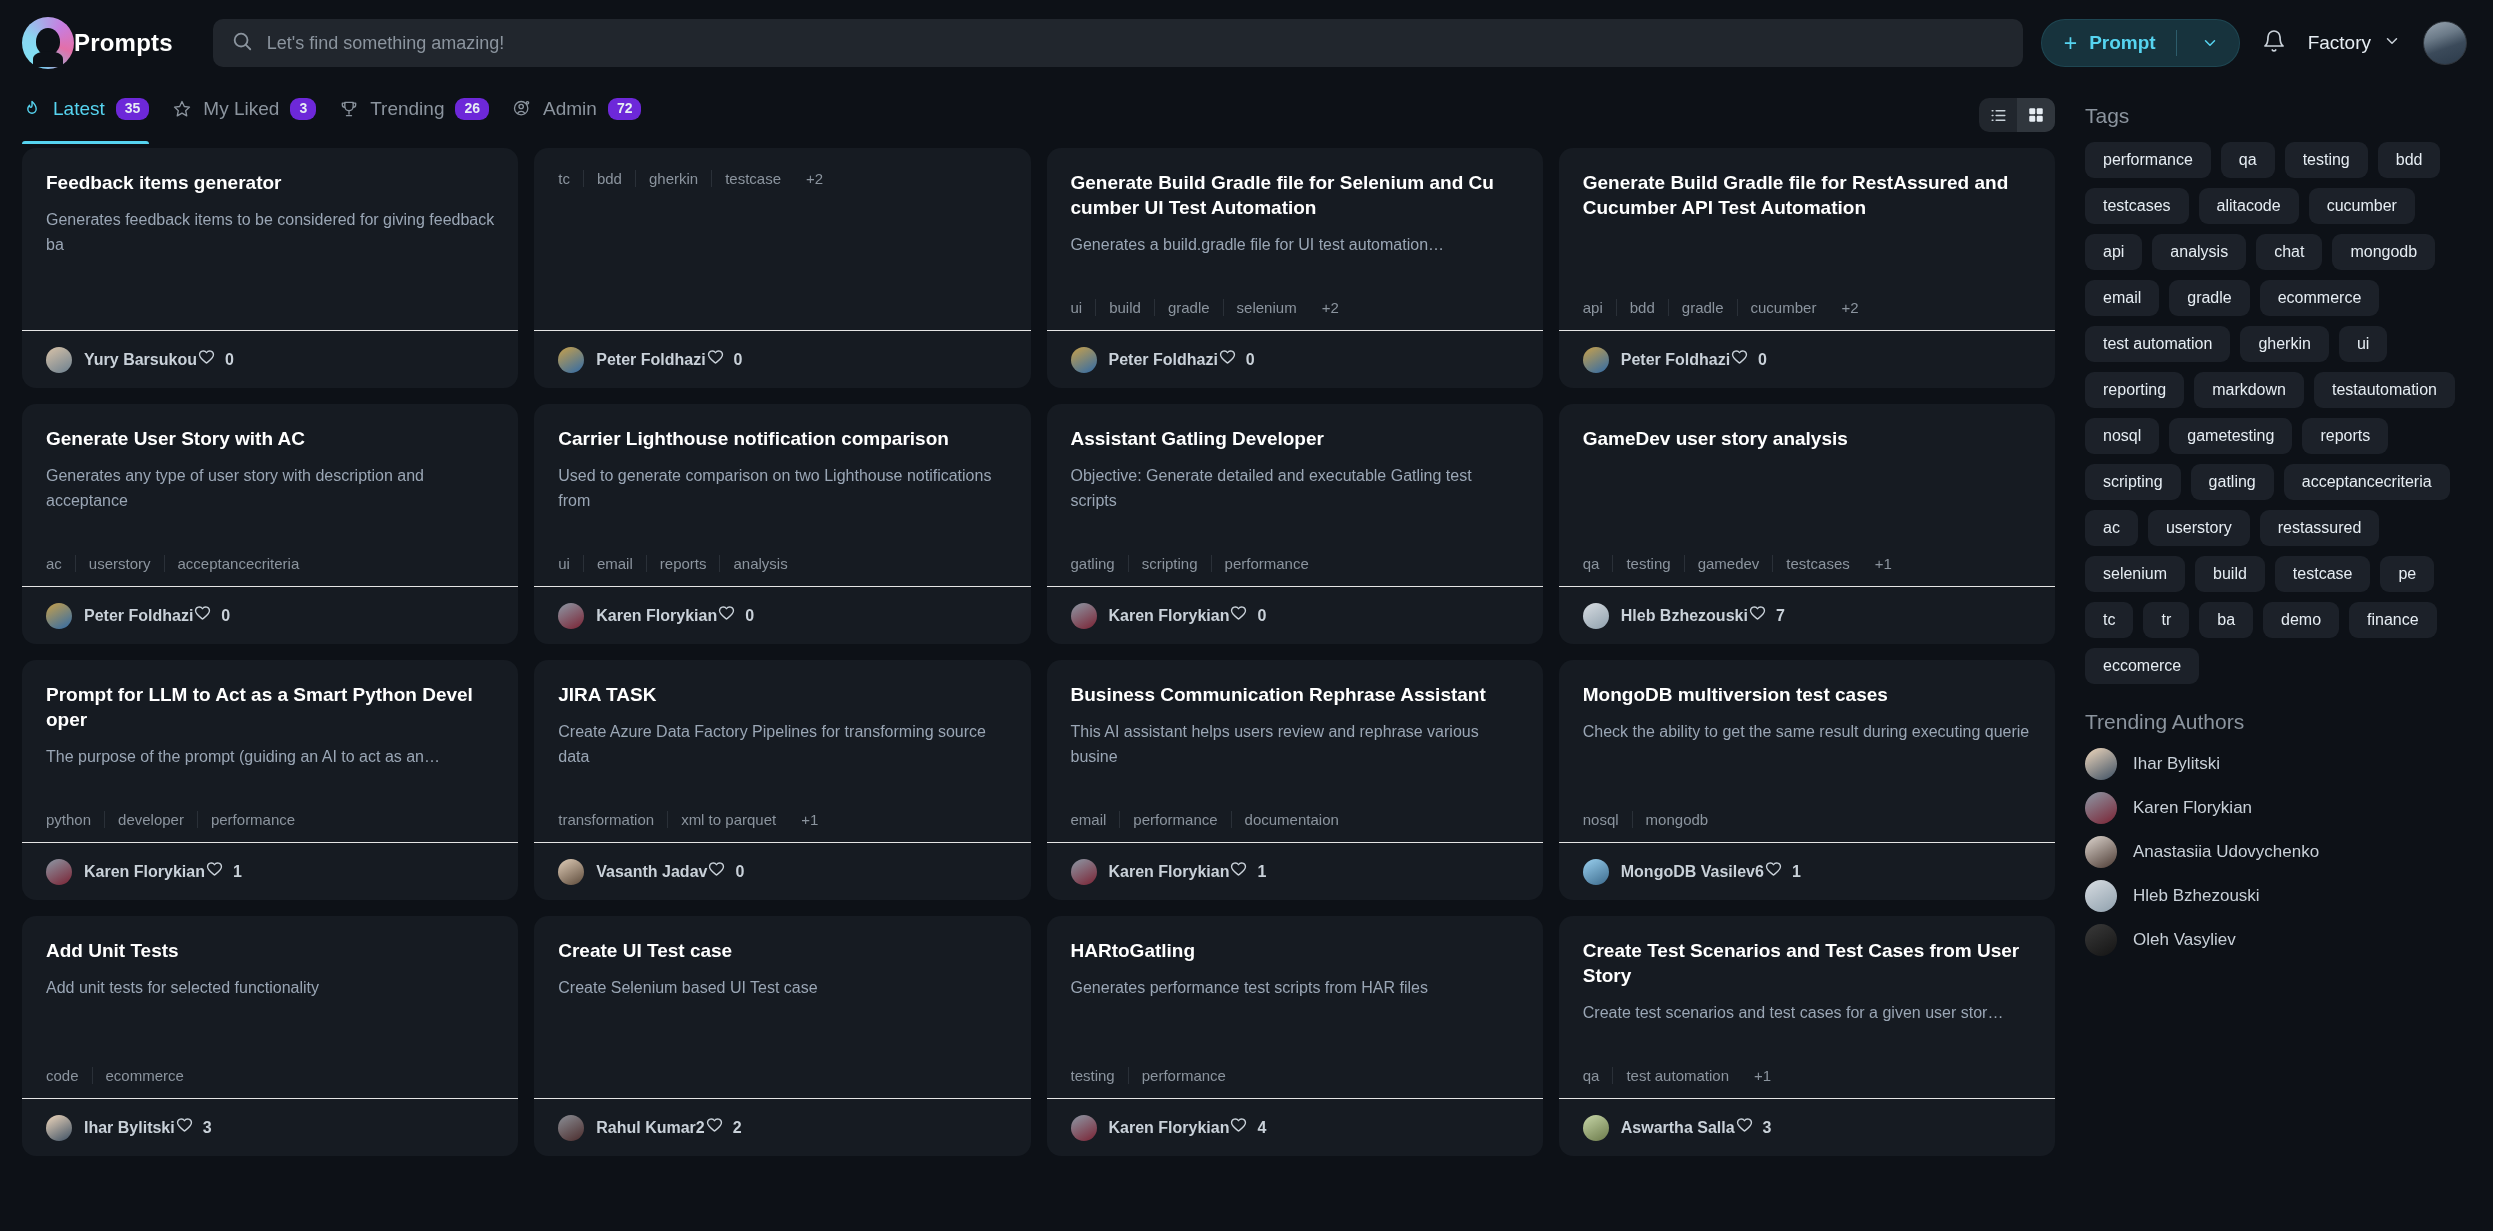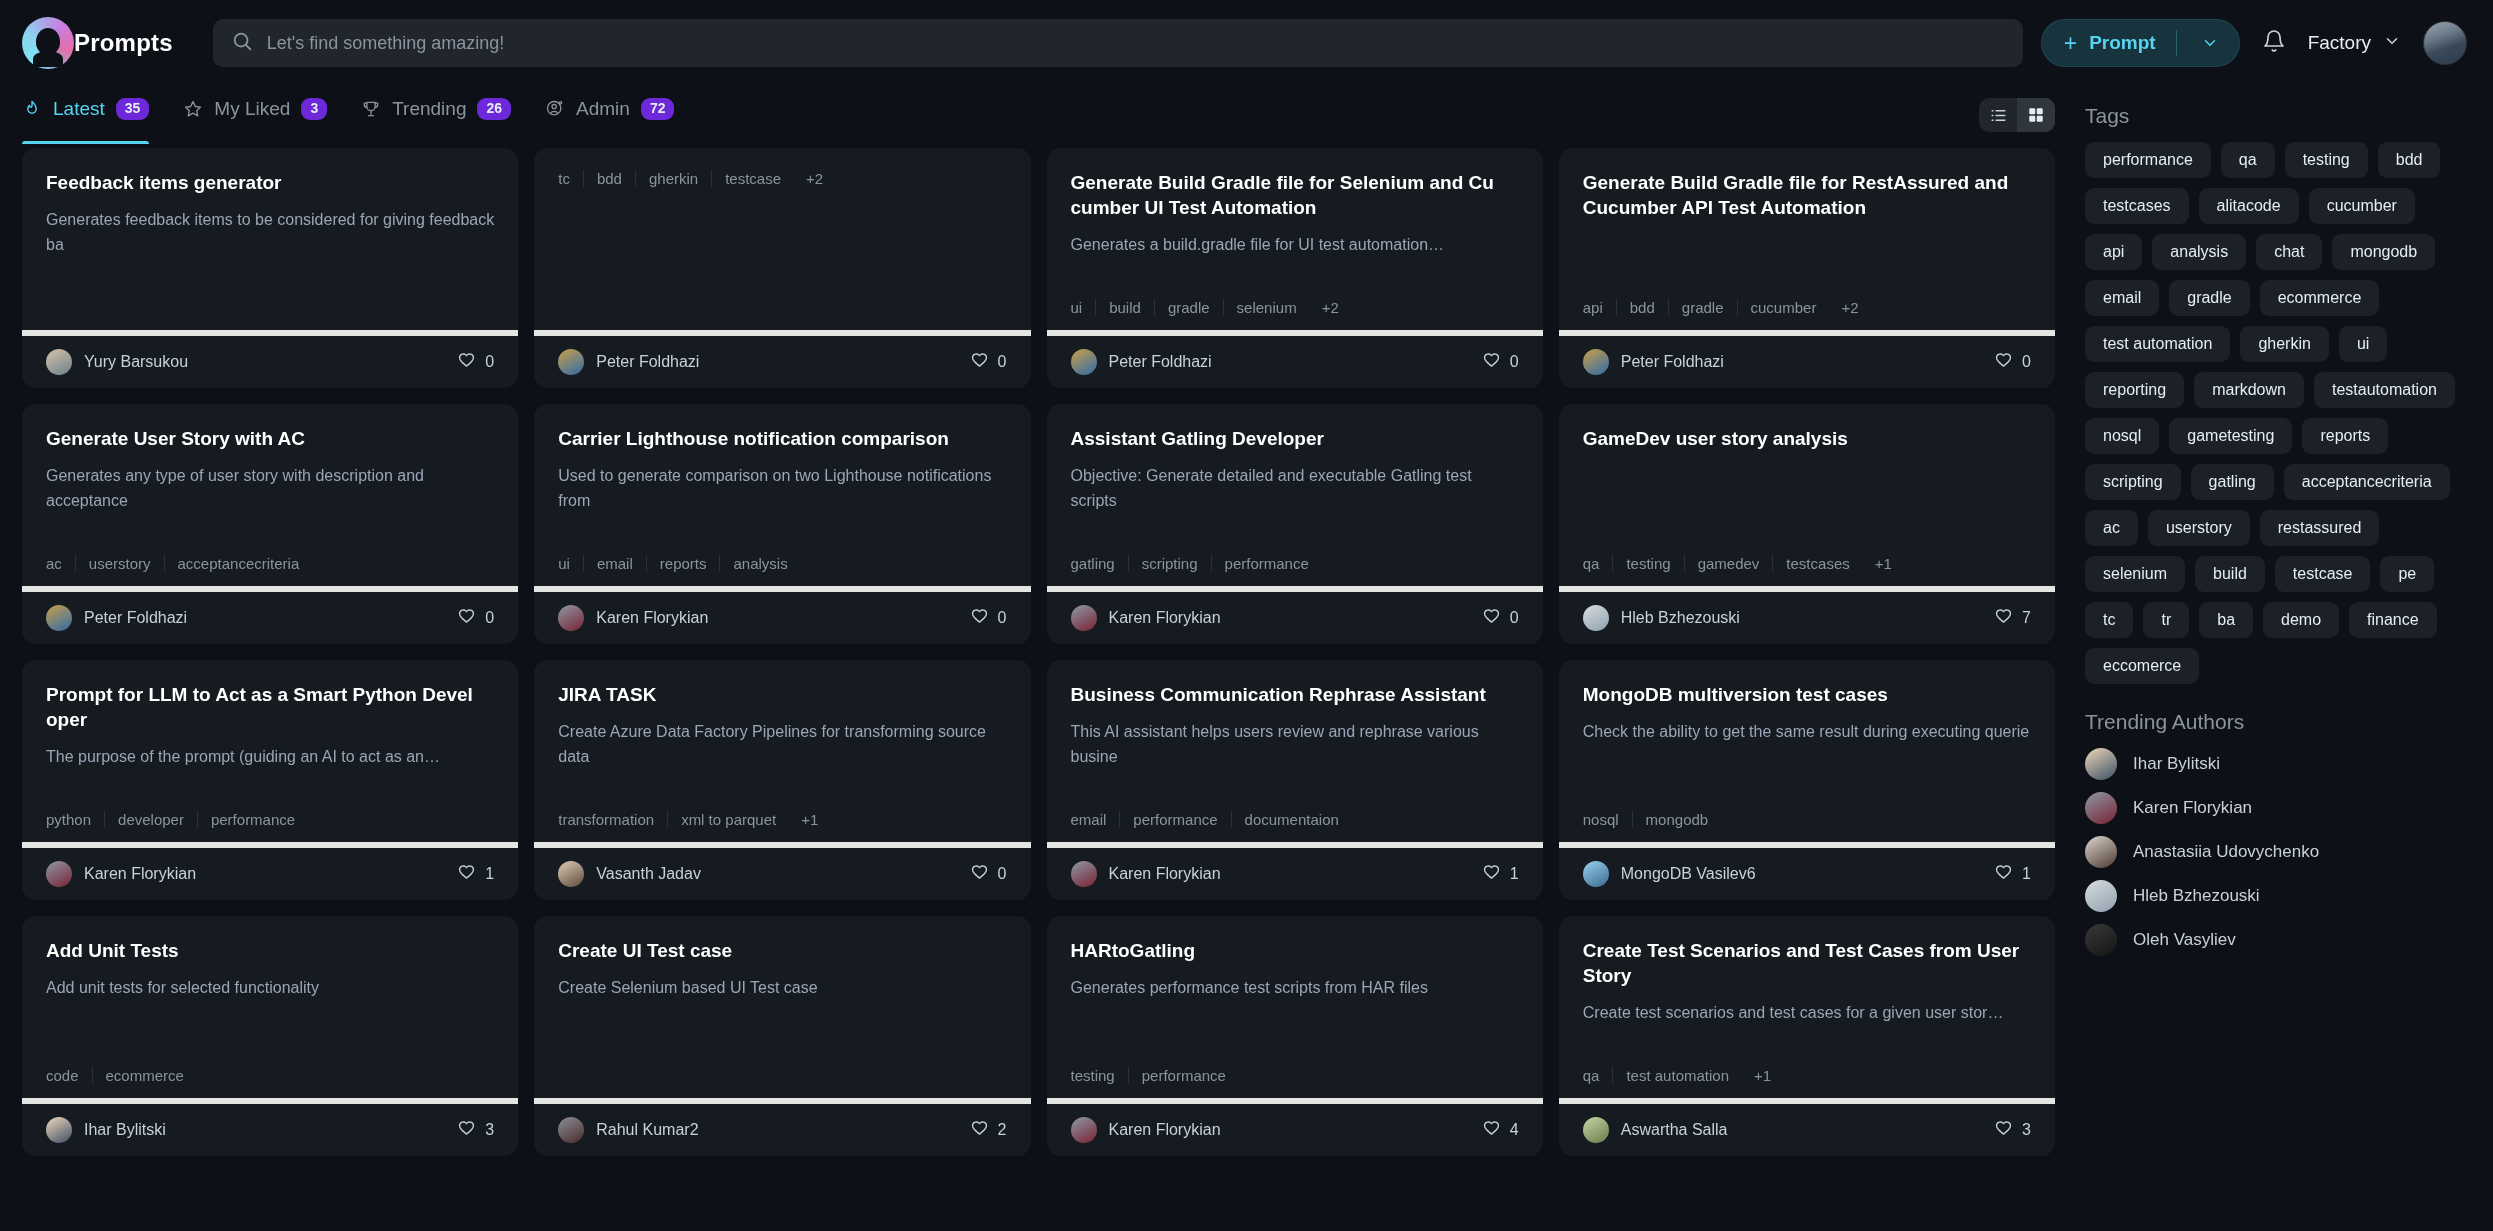--- a/index.html
+++ b/index.html
@@ -69,21 +69,21 @@
     border: 1px solid #30363d;
   }
 
   
   .body-wrap { display: flex; height: calc(1231px - 86px); }
   .main { flex: 1 1 auto; padding: 0 18px 0 22px; min-width: 0; }
   .rail { width: 420px; flex: 0 0 420px; padding: 18px 22px 0 12px; }
 
   
   .tabs-row { display: flex; align-items: center; justify-content: space-between; height: 58px; }
-  .tabs { display: flex; align-items: flex-end; gap: 34px; height: 100%; }
+  .tabs { display: flex; align-items: flex-end; gap: 23px; height: 100%; }
   .tab {
     display: flex; align-items: center; gap: 11px;
     color: #8b949e; font-size: 19px; cursor: pointer;
     height: 100%; padding-bottom: 12px; position: relative;
   }
   .tab.active { color: #56d4f0; }
   .tab.active::after {
     content:""; position:absolute; left:0; right:0; bottom:0;
     height:3px; background:#56d4f0; border-radius:3px 3px 0 0;
   }
@@ -118,23 +118,24 @@
   }
   .card-desc {
     font-size: 16px; color: #9aa6b5; line-height: 1.55; flex: 1 1 auto;
   }
   .card-tags { display: flex; align-items: center; padding-bottom: 14px; flex-wrap: nowrap; overflow: hidden; }
   .card-tags .t { font-size: 15px; color: #8b949e; padding: 0 13px; white-space: nowrap; }
   .card-tags .t:first-child { padding-left: 0; }
   .card-tags .t + .t { border-left: 1px solid #2a3038; }
   .card-tags .more { font-size: 15px; color: #8b949e; padding-left: 12px; border-left: 0 !important; }
   .card-foot {
-    border-top: 6px solid #e5e5e5; height: 58px;
-    display: flex; align-items: center; justify-content: space-between;
+    border-top: 1px solid #e5e5e5; height: 58px;
+    display: flex; align-items: center; 
     padding: 0 24px;
+    font-weight: bold;
   }
   .author { display: flex; align-items: center; gap: 12px; font-size: 16px; color: #c9d1d9; }
   .av { width: 26px; height: 26px; border-radius: 50%; flex: 0 0 auto; }
   .likes { display: flex; align-items: center; gap: 9px; font-size: 16px; color: #c9d1d9; }
 
   
   .rail h3 { font-size: 21px; font-weight: 400; color: #8b949e; margin-bottom: 14px; }
   .tagcloud { display: flex; flex-wrap: wrap; gap: 10px; margin-bottom: 26px; }
   .pill {
     background: #1c2129; border-radius: 9px;

